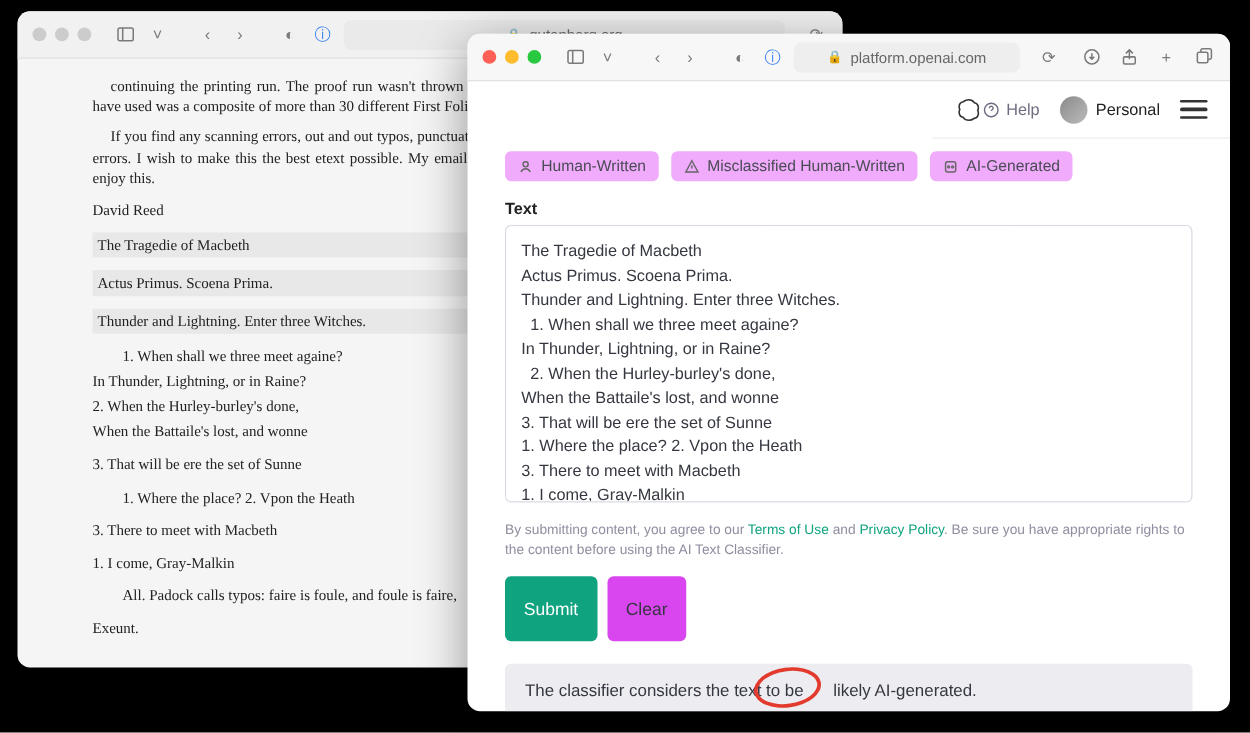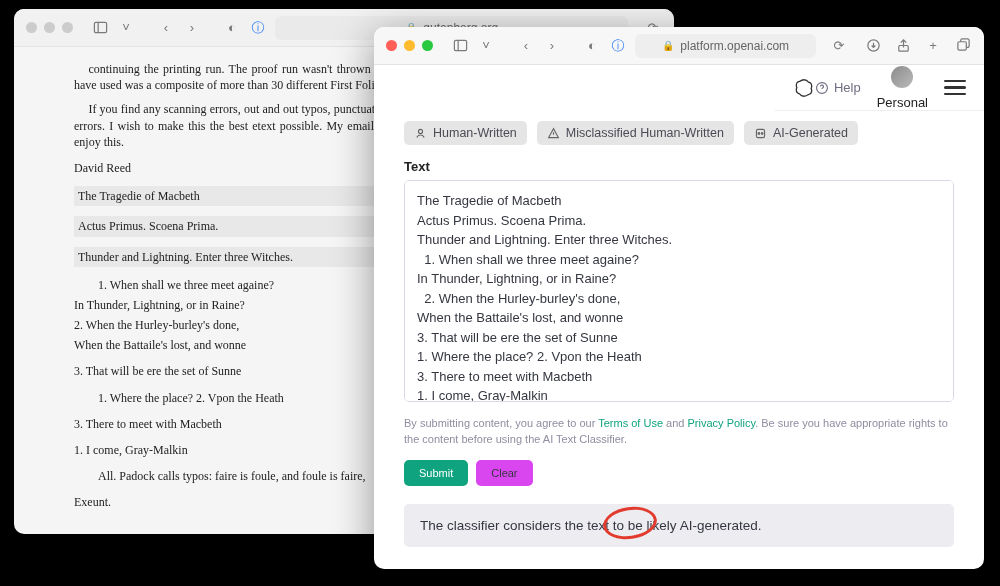--- a/index.html
+++ b/index.html
@@ -77,47 +77,47 @@
   .back-content .mt { margin-top:10px; }
 
   .front-body { height: calc(100% - 38px); display:flex; flex-direction:column;align-items:flex-end; }
   .front-header {
     height: 46px; display:flex; align-items:center; justify-content:space-between;
     padding: 0 18px; border-bottom:1px solid #eee;
   }
   .logo { width:22px; height:22px; }
   .header-right { display:flex; align-items:center; gap:16px; }
   .help { display:flex; align-items:center; gap:5px; color:#6e6e80; font-size:13px; }
-  .personal { display:flex; align-items:center; gap:7px; font-size:13px; color:#222;flex-direction:column; }
+  .personal { display:flex; align-items:center; gap:7px; font-size:13px; color:#222; }
   .avatar { width:22px; height:22px; border-radius:50%; background:linear-gradient(135deg,#8a8a8a,#bbb); }
   .hamburger { width:22px; display:flex; flex-direction:column; gap:4px; cursor:pointer;}
   .hamburger span{ height:2.5px; background:#333; border-radius:2px; }
 
   .front-main { flex:1; padding: 10px 30px 0 30px; overflow:hidden; }
   .chips { display:flex; gap:10px; margin-bottom:14px; }
   .chip {
     display:flex; align-items:center; gap:6px;
-    background:#e5e5e5; color:#4b4b55;
+    background:#f0abfc; color:#4b4b55;
     padding:5px 10px; border-radius:5px; font-size:12.5px;
   }
   .chip svg { width:13px; height:13px; }
 
   .label { font-size:13px; font-weight:700; color:#222; margin-bottom:6px; }
   .textarea {
     width:100%; height:222px;
     border:1px solid #d9d9e3; border-radius:5px;
     padding:10px 12px; font-size:13px; color:#353740;
     font-family: inherit; resize:none; line-height:1.5;
     white-space:pre-wrap; overflow:auto;
   }
   .consent { font-size:11px; color:#8e8ea0; margin-top:10px; line-height:1.45; }
   .consent a { color:#10a37f; text-decoration:none;margin-top:44px; }
   .btns { display:flex; gap:8px; margin-top:12px; }
   .btn {
-    padding:7px 15px; border-radius:5px; font-size:11px; border:none; cursor:pointer;
+    padding:18px 15px; border-radius:5px; font-size:14px; border:none; cursor:pointer;
   }
   .btn-submit { background:#10a37f; color:#fff; }
   .btn-clear { background:#d946ef; color:#353740; }
   .result {
     margin-top:18px; background:#ececf1; border-radius:5px;
     padding:14px 16px; font-size:13.5px; color:#353740;
     position:relative;
   }
   .circle-annot {
     position:absolute; pointer-events:none;
@@ -297,18 +297,18 @@
       <div class="consent">
         <span>By submitting content, you agree to our </span><a href="#">Terms of Use</a><span> and </span><a href="#">Privacy Policy</a><span>. Be sure you have appropriate rights to the content before using the AI Text Classifier.</span>
       </div>
 
       <div class="btns">
         <button class="btn btn-submit">Submit</button>
         <button class="btn btn-clear">Clear</button>
       </div>
 
       <div class="result">
-        <span>The classifier considers the text to be </span><span style="position:relative;">likely</span><span> AI-generated.</span>
+        <span>The classifier considers the text to be </span><span style="position:relative;margin-left:20px;">likely</span><span> AI-generated.</span>
         <div class="circle-annot" style="left:199px; top:3px;"></div>
       </div>
     </div>
   </div>
 </div>
 
 </body></html>

